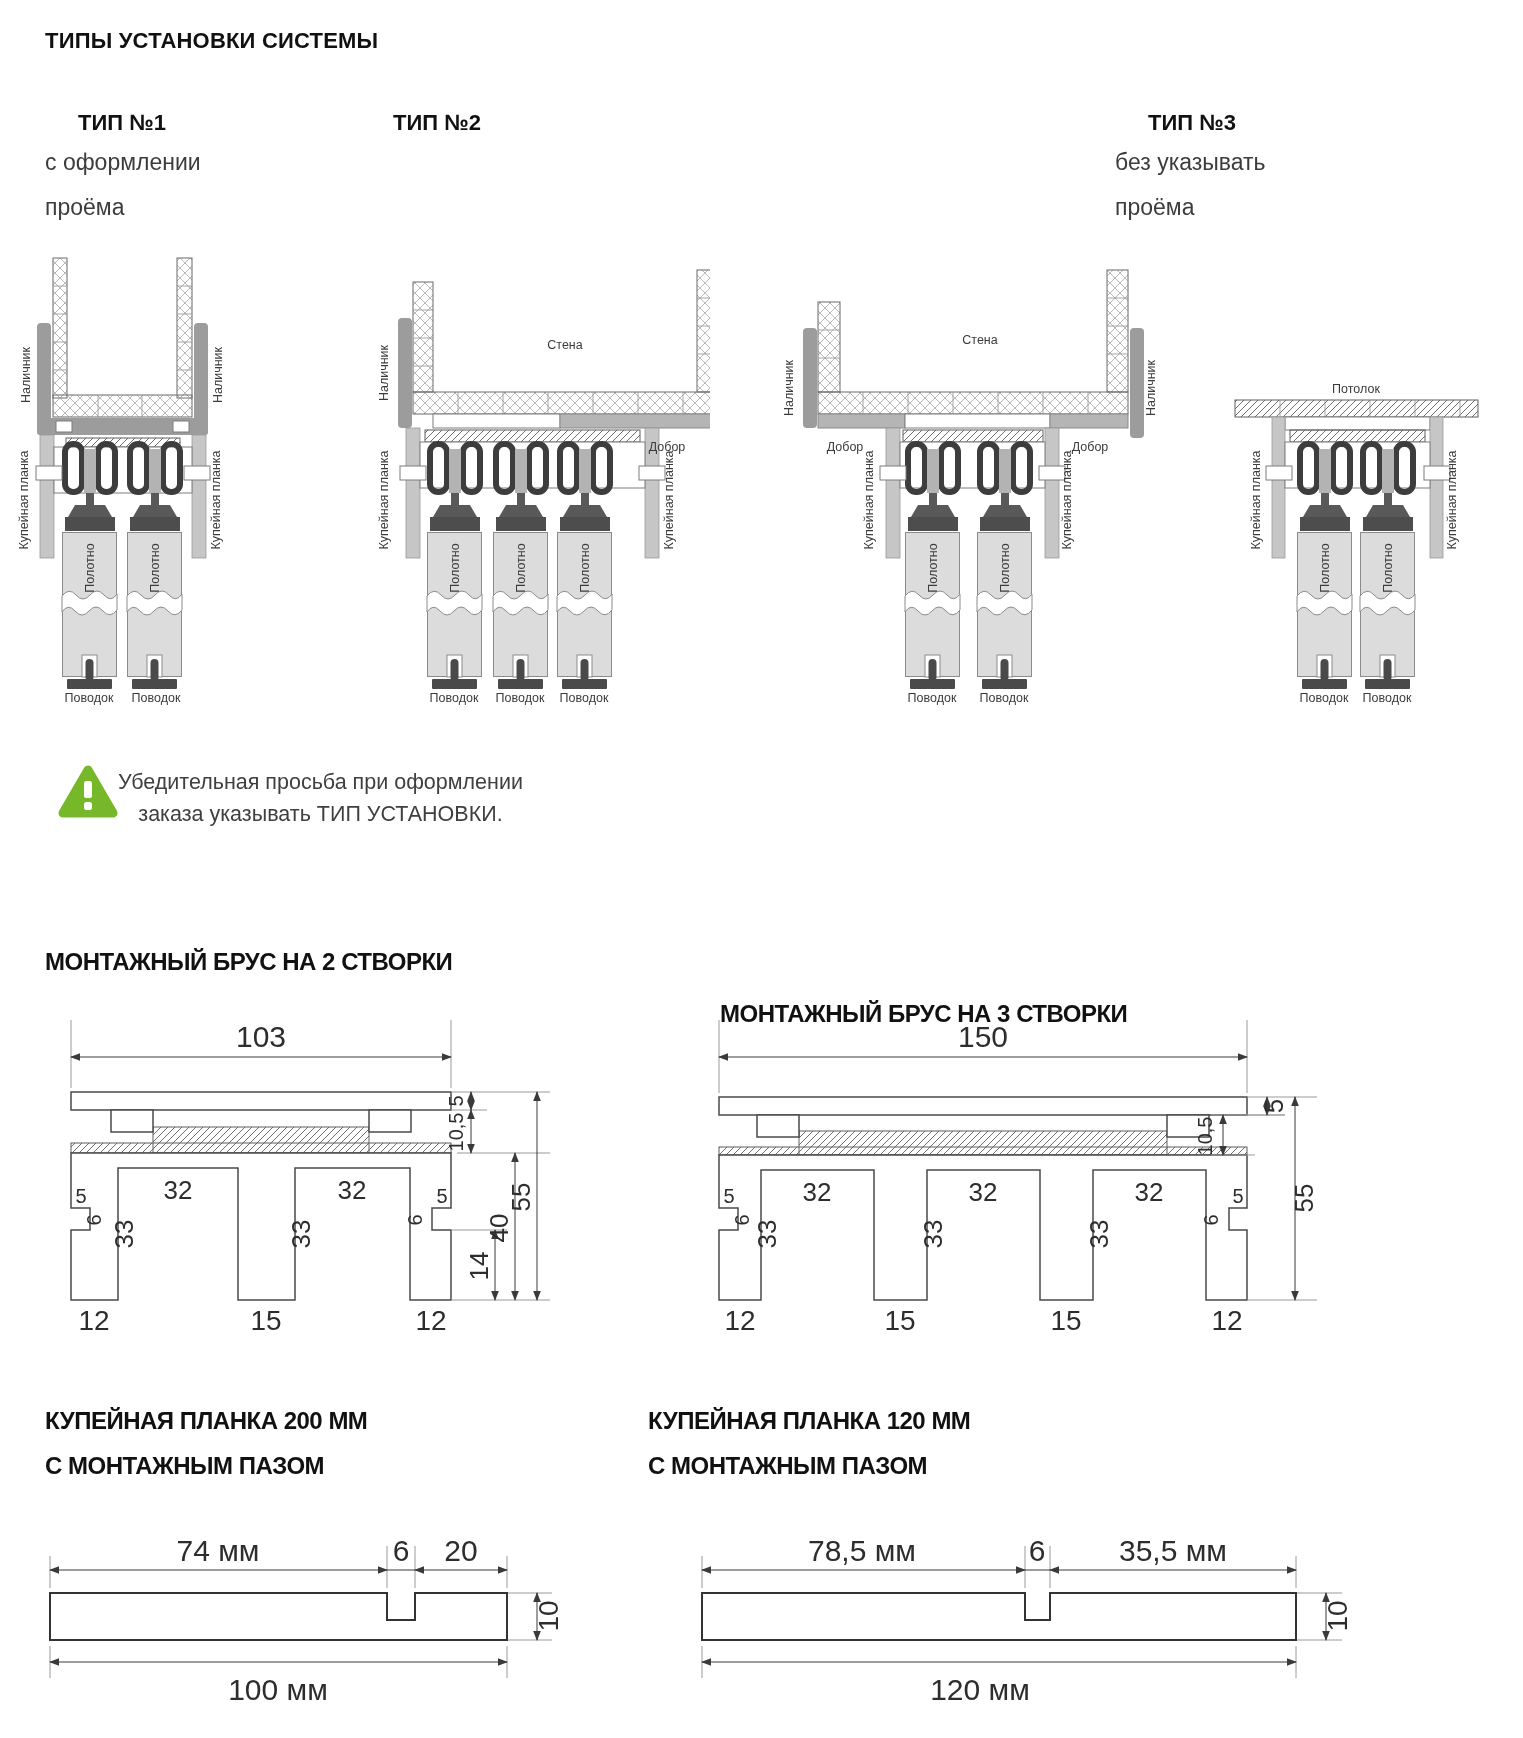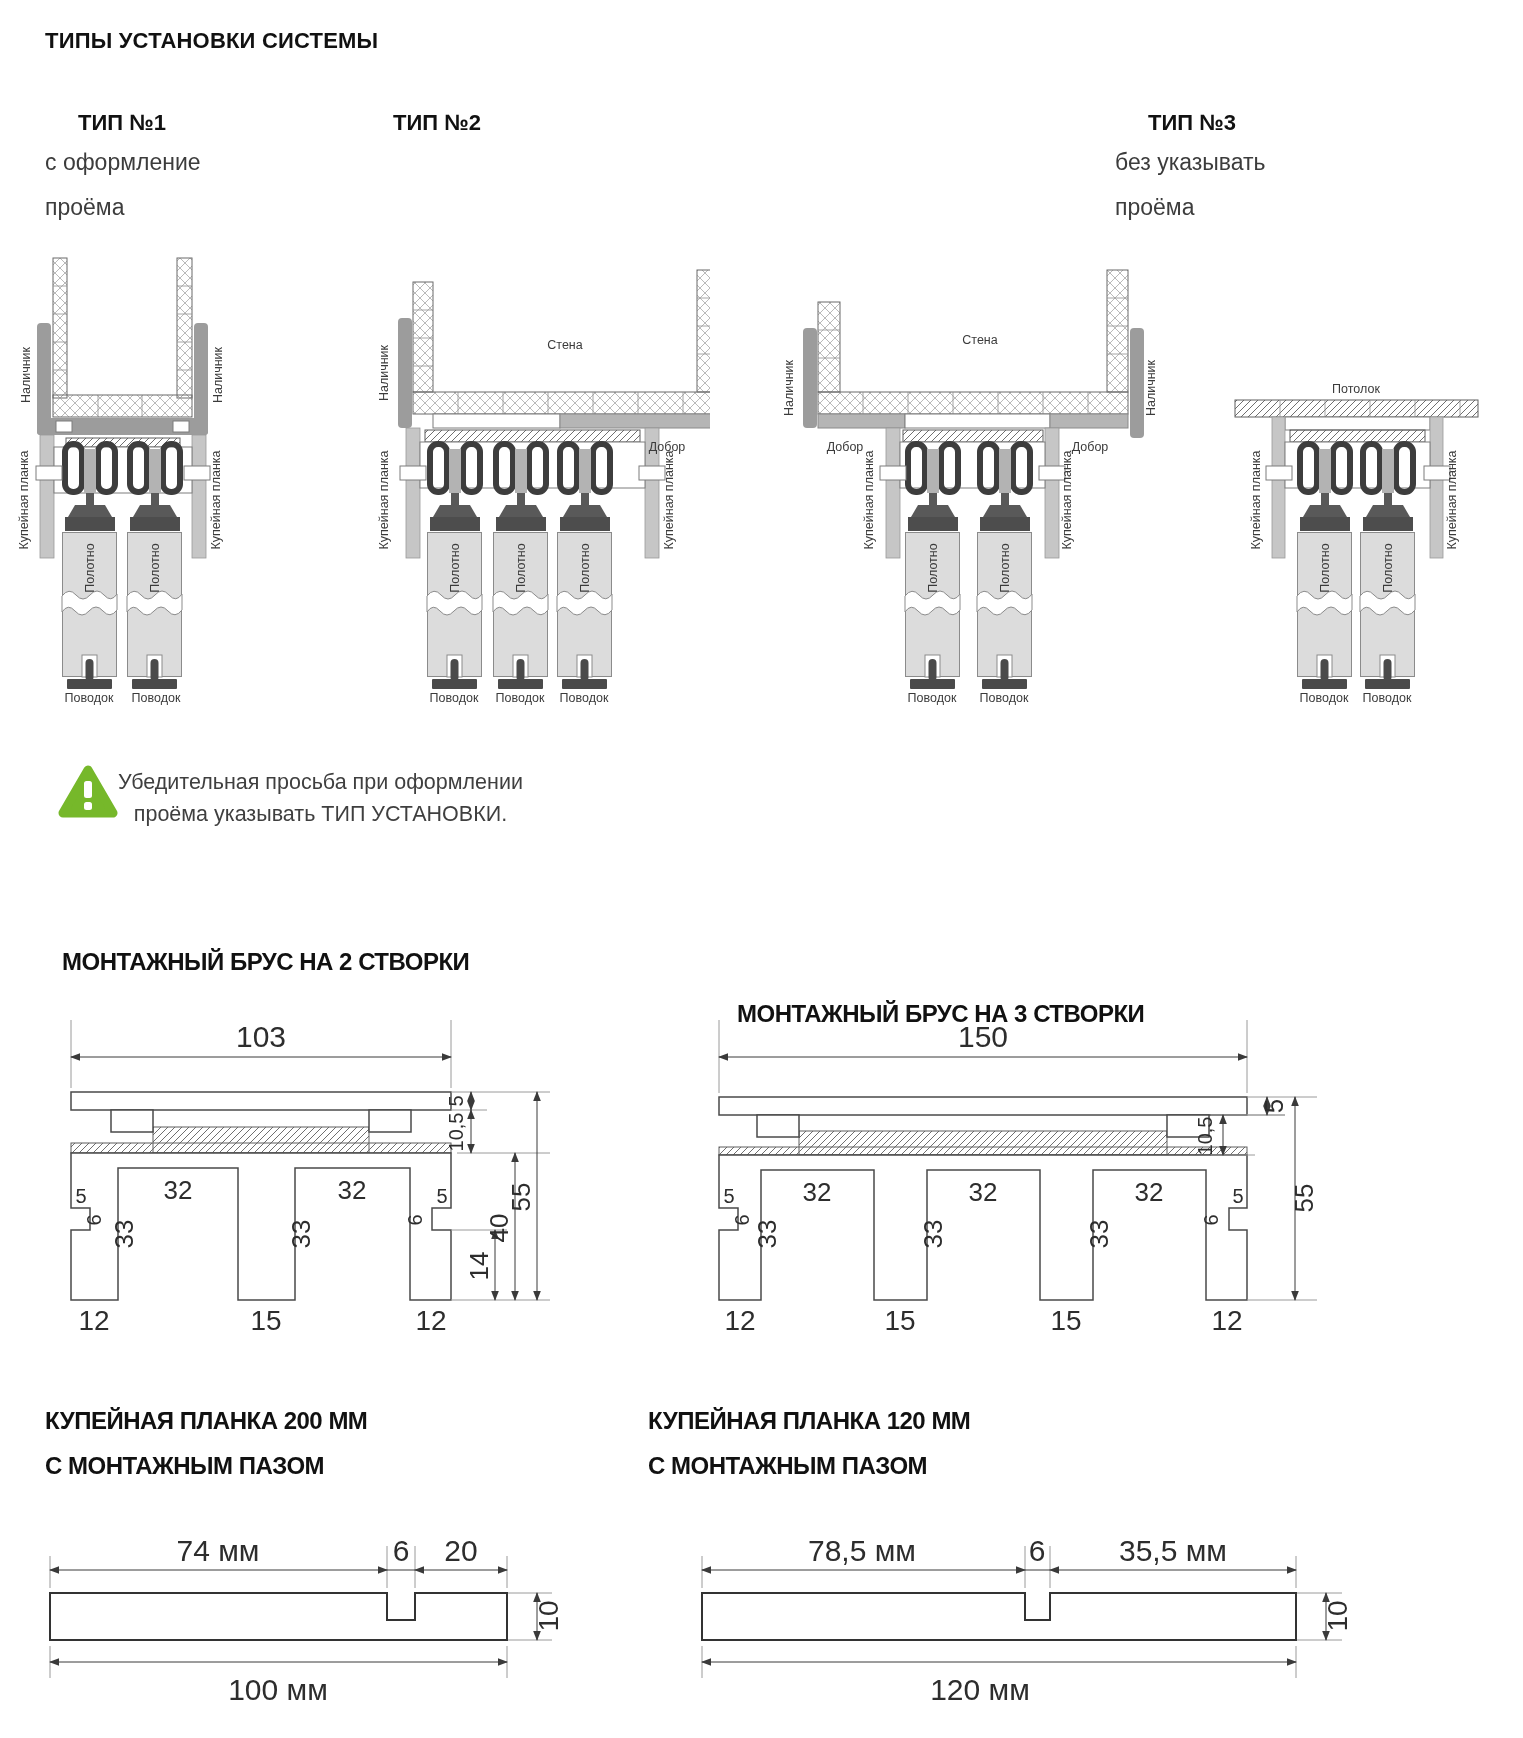--- a/index.html
+++ b/index.html
@@ -3,21 +3,21 @@
 <meta charset="utf-8">
 <style>
   html,body{margin:0;padding:0;background:#fff;}
   #page{position:relative;width:1523px;height:1738px;background:#fff;
         font-family:"Liberation Sans",sans-serif;color:#1d1d1d;overflow:hidden;}
   .abs{position:absolute;}
   .title{font-size:22px;font-weight:bold;letter-spacing:.2px;color:#111;}
   .thead{font-size:22px;font-weight:bold;color:#111;margin-left:33px;}
   .tdesc{font-size:23px;line-height:45px;color:#3c3c3c;white-space:nowrap;}
   .tdesc .tail{font-family:"DejaVu Sans",sans-serif;font-size:25px;color:#4a4a4a;}
-  .shead{font-size:24px;font-weight:bold;letter-spacing:-0.5px;color:#111;margin-left:17px;}
+  .shead{font-size:24px;font-weight:bold;letter-spacing:-0.5px;color:#111;}
   .pkhead{font-size:24px;font-weight:bold;letter-spacing:-0.5px;line-height:45px;color:#111;}
   .warntxt{font-size:21.5px;line-height:32px;color:#3f3f3f;text-align:center;}
   svg text{font-family:"Liberation Sans",sans-serif;}
   .dl{font-size:12.5px;fill:#3b3b3b;}
   .dim{font-size:26px;fill:#2d2d2d;}
   .dims{font-size:20px;fill:#2d2d2d;}
   .dimb{font-size:28px;fill:#2d2d2d;}
   .dimL{font-size:30px;fill:#2d2d2d;}
   .ext{stroke:#9a9a9a;stroke-width:1;}
   .dln{stroke:#3a3a3a;stroke-width:1;marker-start:url(#arw);marker-end:url(#arw);}
@@ -66,21 +66,21 @@
       <g id="g-tab">
           <rect width="26" height="14" fill="#fff" stroke="#7d7d7d"></rect>
         </g>
     </defs>
   </svg>
 
   <div class="abs title" style="left:45px;top:28px">ТИПЫ УСТАНОВКИ СИСТЕМЫ</div>
 
   <div class="abs thead" style="left:45px;top:110px">ТИП №1</div>
   <div class="abs tdesc" style="left:45px;top:140px">
-    <span>с оформление</span><br>
+    <span>с оформлении</span><br>
     <span>проёма</span>
   </div>
 
   <div class="abs thead" style="left:360px;top:110px">ТИП №2</div>
 
   <div class="abs thead" style="left:1115px;top:110px">ТИП №3</div>
   <div class="abs tdesc" style="left:1115px;top:140px">
     <span>без указывать</span><br>
     <span>проёма</span>
   </div>
@@ -242,21 +242,21 @@
     <text class="dl" x="222" y="454" text-anchor="middle">Поводок</text>
   </svg>
 
   <svg class="abs" style="left:57px;top:763px" width="62" height="56" viewBox="0 0 62 56">
     <path d="M31,7 L56,50 H6 Z" fill="#76b82a" stroke="#76b82a" stroke-width="9" stroke-linejoin="round"></path>
     <rect x="27" y="18" width="8" height="17" rx="2.5" fill="#fff"></rect>
     <rect x="27" y="39" width="8" height="8" rx="2.5" fill="#fff"></rect>
   </svg>
   <div class="abs warntxt" style="left:118px;top:766px">
     <span>Убедительная просьба при оформлении</span><br>
-    <span>проёма указывать ТИП УСТАНОВКИ.</span>
+    <span>заказа указывать ТИП УСТАНОВКИ.</span>
   </div>
 
   <div class="abs shead" style="left:45px;top:948px">МОНТАЖНЫЙ БРУС НА 2 СТВОРКИ</div>
   <div class="abs shead" style="left:720px;top:1000px">МОНТАЖНЫЙ БРУС НА 3 СТВОРКИ</div>
 
   <svg class="abs" style="left:45px;top:1005px" width="515" height="340">
     <g>
       <rect x="108" y="122" width="216" height="26" class="hat"></rect>
       <rect x="26" y="138" width="380" height="10" class="hat"></rect>
     </g>

